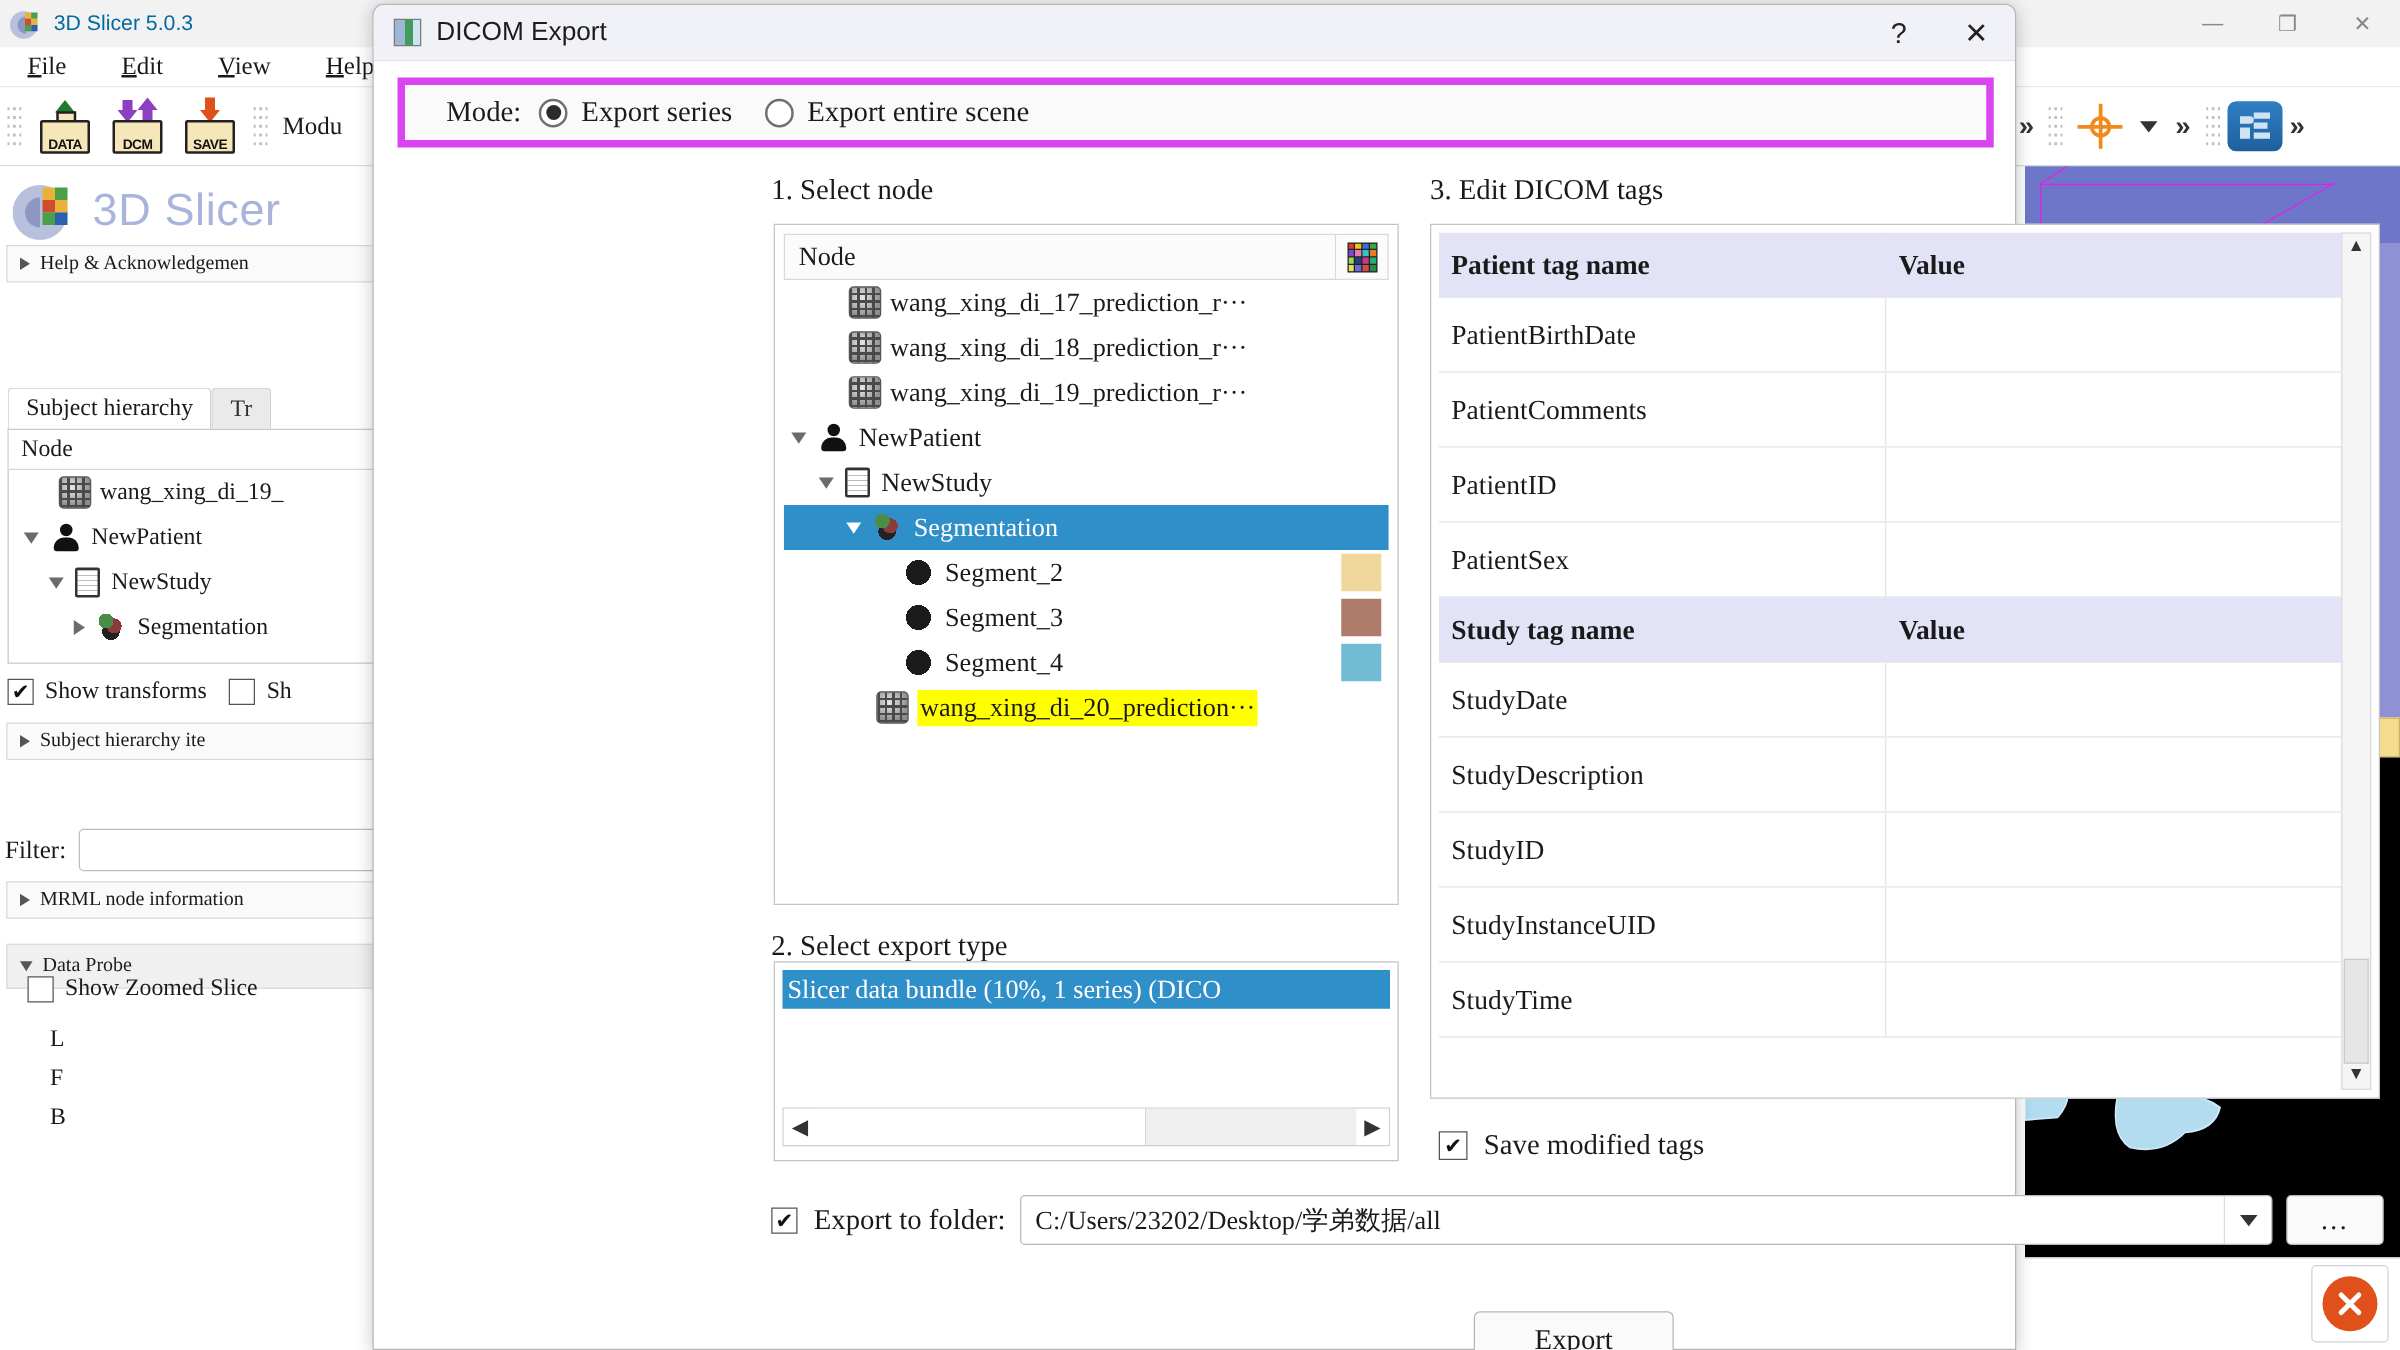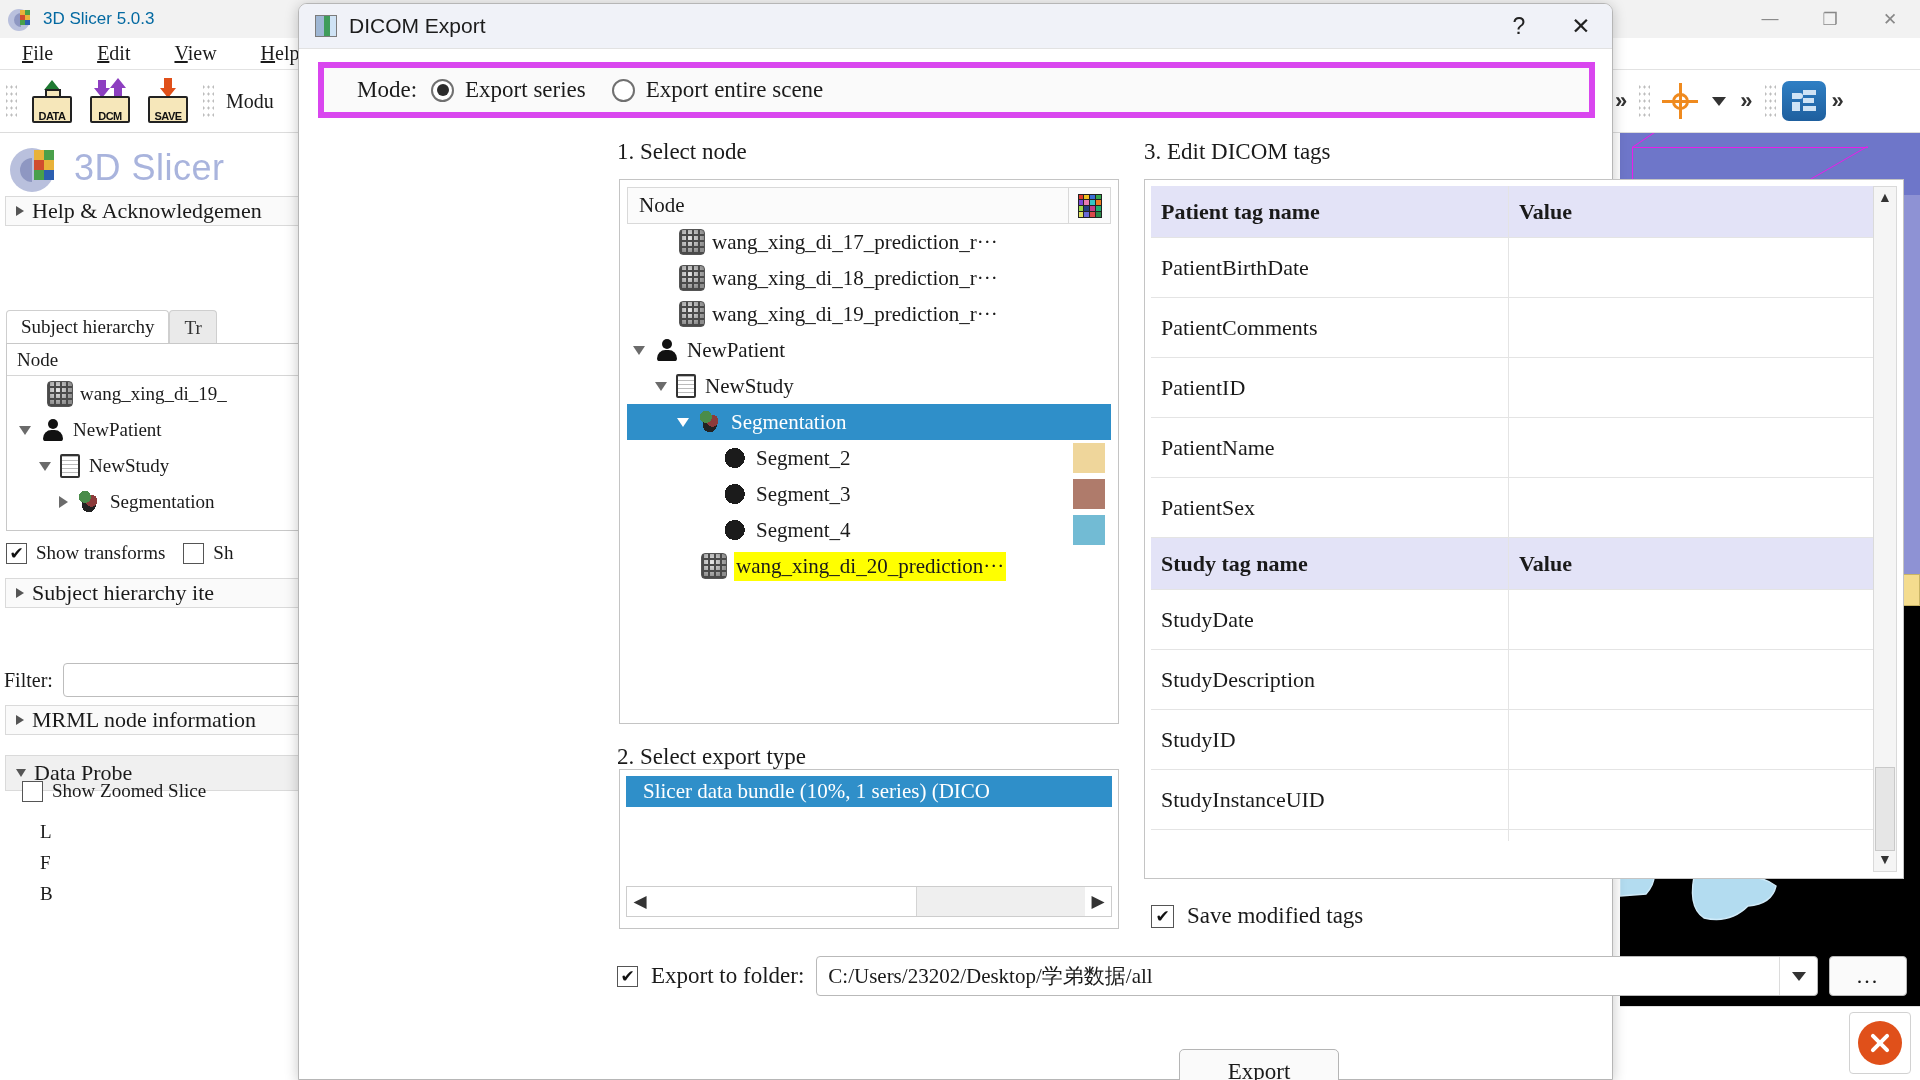--- a/index.html
+++ b/index.html
@@ -48,21 +48,21 @@
     font-family:"Liberation Sans",sans-serif; font-size:11px; font-weight:bold; letter-spacing:-0.5px; color:#111;}
   .modules-label { font-size:20px; margin-left:6px; }
 
   #logo-row { position:absolute; left:0; top:133px; width:330px; height:70px; display:flex; align-items:center; }
   #logo-row .slicer-logo { width:52px;height:52px; margin-left:10px; position:relative;}
   #logo-row .slicer-word { margin-left:12px; font-family:"Liberation Sans",sans-serif;
      font-size:36px; color:#a9b4dd; letter-spacing:0.5px;}
 
   .collapsible {
     position:absolute; left:5px; width:320px; height:30px;
-    border:1px solid #dadada; background:#fafafa; display:flex; align-items:center; font-size:22px;
+    border:1px solid #dadada; background:#fafafa; display:flex; align-items:center; font-size:16px;
   }
   .tri-r { width:0;height:0;border-left:8px solid #555;border-top:5px solid transparent;border-bottom:5px solid transparent; margin:0 8px 0 10px;}
   .tri-d { width:0;height:0;border-top:8px solid #555;border-left:5px solid transparent;border-right:5px solid transparent; margin:0 8px 0 10px;}
 
   
   #lp-tabs { position:absolute; left:6px; top:308px; width:320px; height:36px; display:flex; align-items:flex-end; }
   .lp-tab { height:34px; padding:0 14px; display:flex;align-items:center; font-size:19px;
      border:1px solid #cfcfcf; border-bottom:none; border-radius:4px 4px 0 0;}
   .lp-tab.active { background:#fff; border-bottom:1px solid #fff; }
   .lp-tab.inactive { background:#eaeaea; color:#333; }
@@ -184,21 +184,21 @@
   .ind { display:inline-block; flex:none; }
   .tw-r { width:0;height:0;border-left:9px solid #6b6b6b;border-top:6px solid transparent;border-bottom:6px solid transparent; margin-right:9px; flex:none;}
   .tw-d { width:0;height:0;border-top:9px solid #6b6b6b;border-left:6px solid transparent;border-right:6px solid transparent; margin-right:9px; flex:none;}
   .tw-d.white{border-top-color:#fff;}
 
   
   #exptype-box { position:absolute; left:320px; top:765px; width:500px; height:160px;
      border:1px solid #c4c4c4; background:#fff; padding:6px; }
   #exptype-list { height:110px; background:#fff; }
   .et-item { height:31px; background:#2f8fc9; color:#fff; font-size:21px; display:flex;align-items:center;
-     padding-left:17px; white-space:nowrap; overflow:hidden;}
+     padding-left:4px; white-space:nowrap; overflow:hidden;}
   #exptype-scroll { height:31px; display:flex; align-items:center; border:1px solid #cdcdcd; background:#fff;}
   .sb-arrow { width:26px; height:29px; display:flex;align-items:center;justify-content:center; background:#fff;
      font-size:17px; color:#333;}
   .sb-track { flex:1; height:29px; background:#fff; position:relative;}
   .sb-thumb { position:absolute; left:0; top:0; width:61%; height:29px; background:#fff; border-right:1px solid #d4d4d4;}
   .sb-rest { position:absolute; right:0; top:0; width:39%; height:29px; background:#efefef;}
 
   
   #tags-box { position:absolute; left:845px; top:175px; width:760px; height:700px;
      border:1px solid #c4c4c4; background:#fff; padding:6px; }
@@ -610,24 +610,20 @@
         </div>
         <div class="trow">
           <div class="tc-name">PatientComments</div>
           <div class="tc-val"></div>
         </div>
         <div class="trow">
           <div class="tc-name">PatientID</div>
           <div class="tc-val"></div>
         </div>
         <div class="trow">
-          <div class="tc-name">PatientName</div>
-          <div class="tc-val"></div>
-        </div>
-        <div class="trow">
           <div class="tc-name">PatientSex</div>
           <div class="tc-val"></div>
         </div>
         <div class="trow head">
           <div class="tc-name">Study tag name</div>
           <div class="tc-val">Value</div>
         </div>
         <div class="trow">
           <div class="tc-name">StudyDate</div>
           <div class="tc-val"></div>

